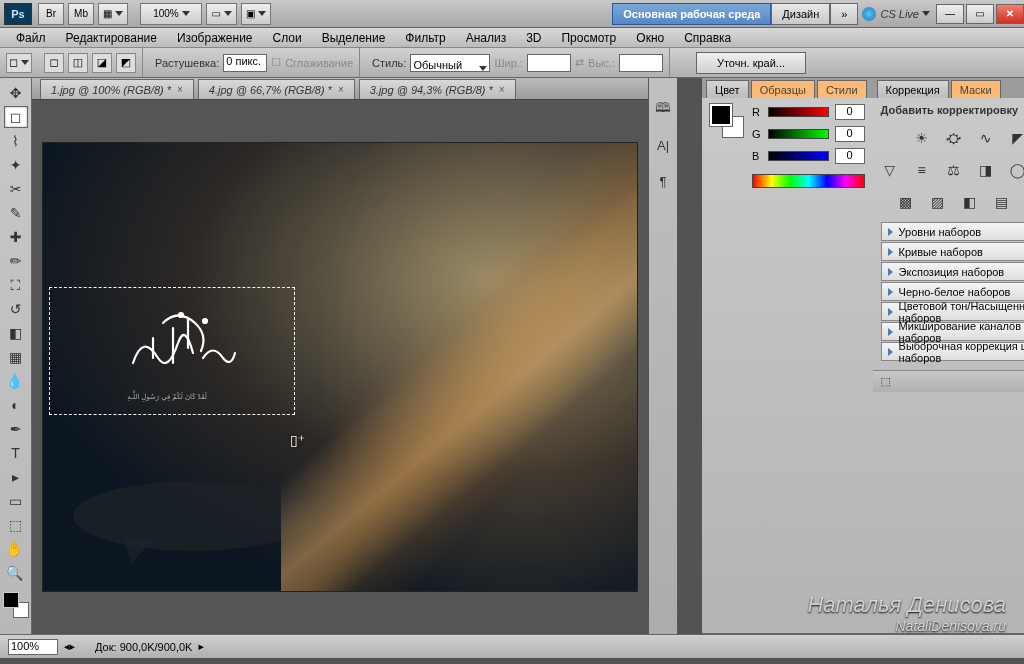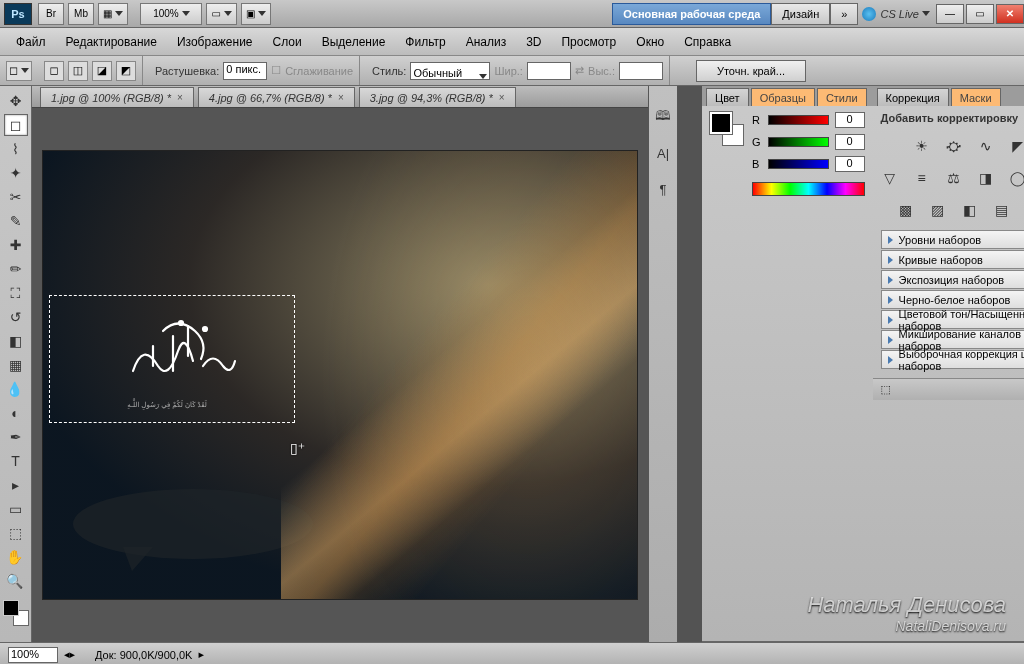--- a/index.html
+++ b/index.html
@@ -13,21 +13,21 @@
 .spacer { flex: 1; }
 .workspace-btn { height:22px; padding:0 10px; background:linear-gradient(#e8e8e8,#c8c8c8); border:1px solid #666; font-size:11px; display:flex; align-items:center; }
 .workspace-btn.active { background:linear-gradient(#7aa8d8,#5888c0); color:#fff; font-weight:bold; border-color:#2a5a9a; }
 .cslive { display:flex; align-items:center; font-size:11px; color:#333; margin:0 4px;font-style:italic; }
 .cslive-icon { width:14px; height:14px; border-radius:50%; background:radial-gradient(circle,#5ac0f0,#1a7abc); margin-right:4px; }
 .window-btns { display:flex; }
 .winbtn { width:28px; height:20px; border:1px solid #666; margin-left:2px; background:linear-gradient(#eee,#ccc); display:flex; align-items:center; justify-content:center; font-size:10px; }
 .winbtn.close { background:linear-gradient(#f08070,#d03020); color:#fff; font-weight:bold; }
 
 
-.menubar { height:28px; background:linear-gradient(#d8d8d8,#bcbcbc); display:flex; align-items:center; padding:0 6px; border-bottom:1px solid #888; font-size:12px; }
+.menubar { height:20px; background:linear-gradient(#d8d8d8,#bcbcbc); display:flex; align-items:center; padding:0 6px; border-bottom:1px solid #888; font-size:12px; }
 .menuitem { padding:4px 10px; cursor:default; }
 
 
 .optbar { height:30px; background:linear-gradient(#d0d0d0,#b0b0b0); display:flex; align-items:center; padding:0 6px; border-bottom:1px solid #666; font-size:11px; gap:6px; }
 .opt-group { display:flex; align-items:center; gap:4px; padding:0 6px; border-right:1px solid #888; height:100%; }
 .opt-label { color:#333; }
 .opt-input { width:44px; height:18px; background:#fff; border:1px solid #666; font-size:11px; padding:0 2px; }
 .opt-select { width:80px; height:18px; background:#fff; border:1px solid #666; font-size:11px; padding:0 2px; display:flex; align-items:flex-end; justify-content:space-between; }
 .opt-icon { width:20px; height:20px; border:1px solid #888; background:#ddd; display:flex; align-items:center; justify-content:center; }
 .refine-btn { height:22px; padding:0 20px; background:linear-gradient(#f0f0f0,#d0d0d0); border:1px solid #666; font-size:11px; margin-left:20px; }

